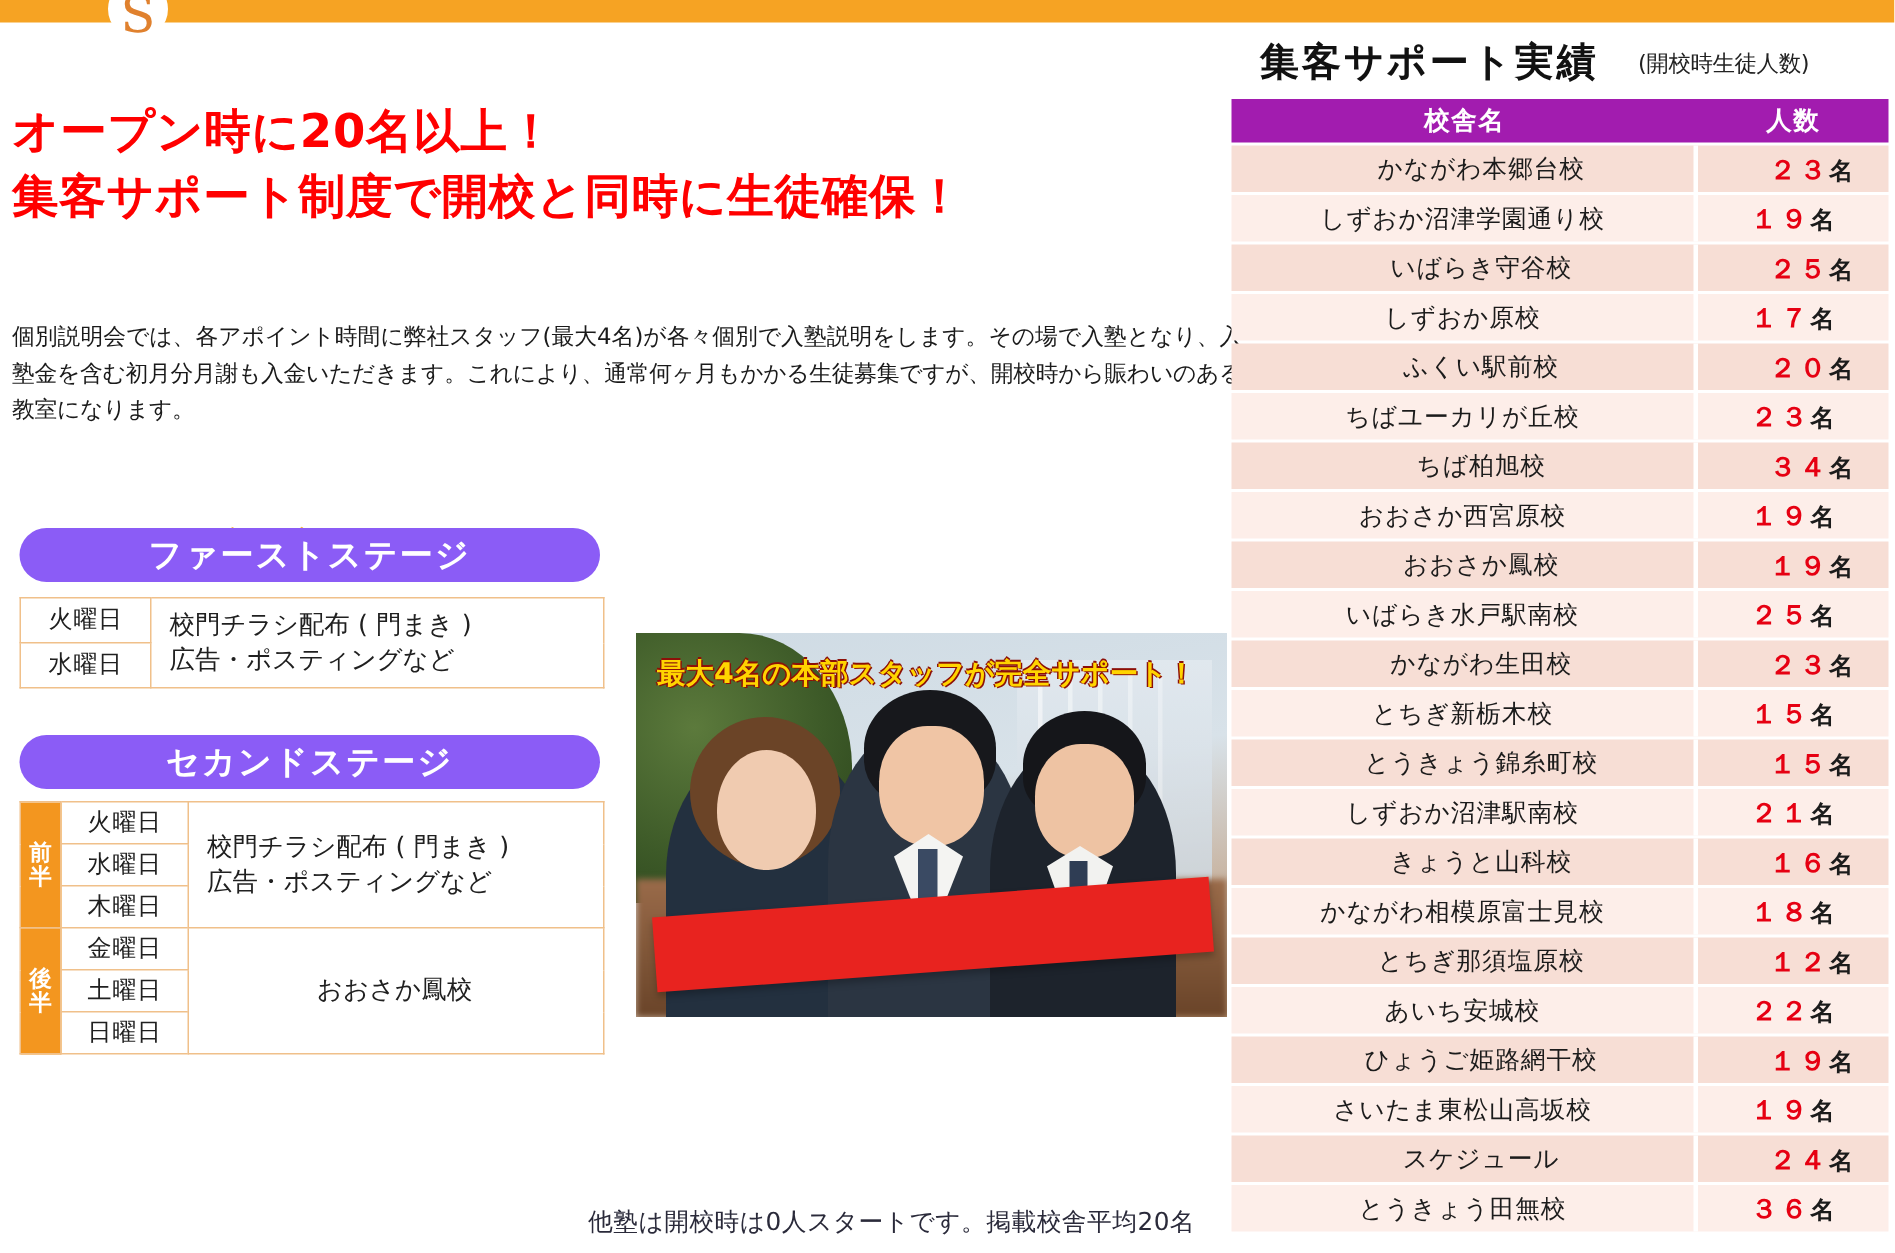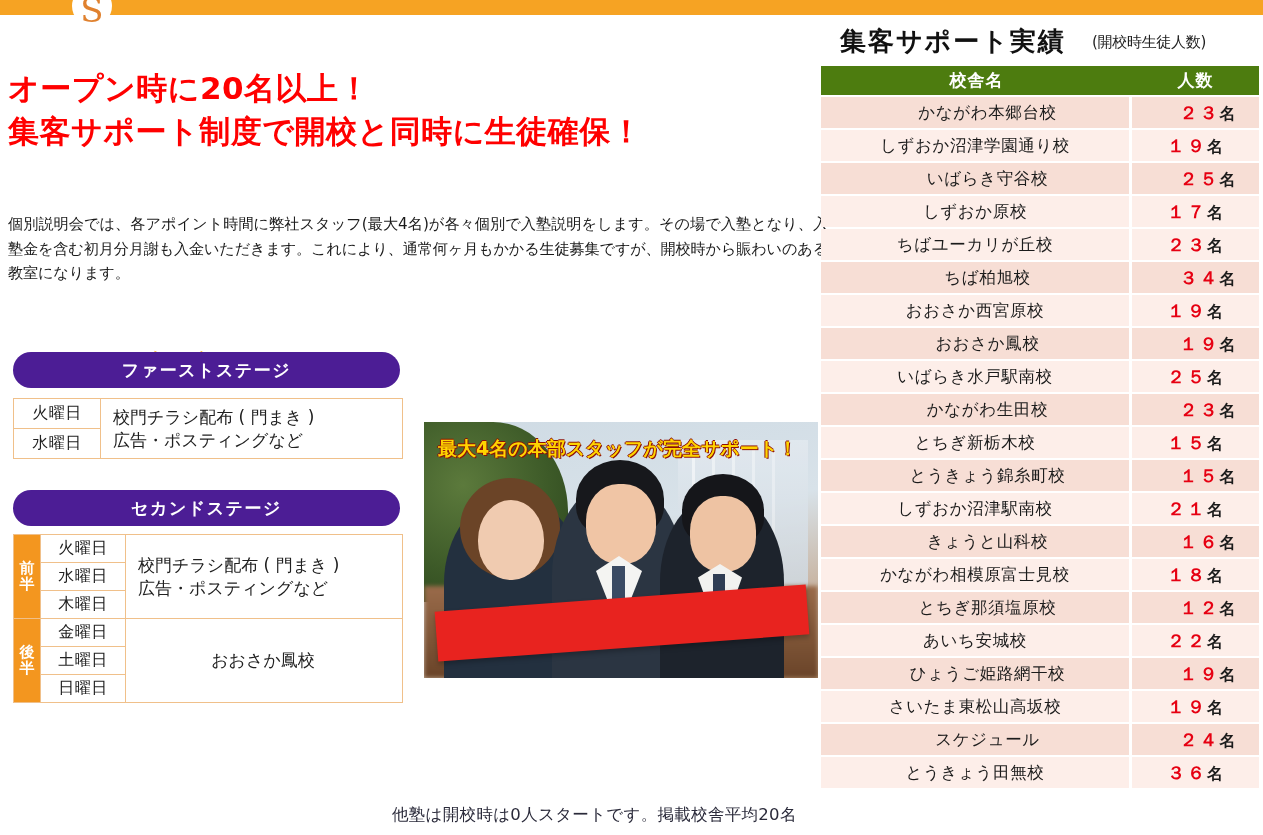--- a/index.html
+++ b/index.html
@@ -27,22 +27,22 @@
 
   
   .body-par{position:absolute;left:8px;top:212px;width:820px;color:#1a1a1a;
       font-size:15.2px;line-height:1.62;letter-spacing:-0.2px;text-align:justify;}
 
   
   .sched-title{position:absolute;left:112px;top:303px;font-size:30px;font-weight:bold;
       color:#f4b63f;letter-spacing:2px;margin-top:40px;}
 
   
-  .pill{position:absolute;left:13px;width:387px;height:36px;background:#4c1d95;
-      border-radius:18px;color:#ffffff;font-weight:bold;font-size:17px;
+  .pill{position:absolute;left:13px;width:387px;height:36px;background:#8b5cf6;
+      border-radius:18px;color:#ffffff;font-weight:bold;font-size:22px;
       display:flex;align-items:center;justify-content:center;letter-spacing:1.5px;}
   .pill.first{top:352px;}
   .pill.second{top:490px;}
 
   
   .tbl1{position:absolute;left:13px;top:398px;width:390px;border:1px solid #f0c08a;
       border-collapse:collapse;background:#ffffff;}
   .tbl1 td{border:1px solid #f0c08a;font-size:16px;color:#202020;padding:4px 2px;}
   .tbl1 td.day{width:82px;text-align:center;background:#ffffff;letter-spacing:.5px;}
   .tbl1 td.act{text-align:left;padding-left:12px;font-size:17px;line-height:1.35;}
@@ -98,21 +98,21 @@
   
   .bottom-note{position:absolute;left:392px;top:804px;font-size:16.5px;color:#2a2a3a;
       letter-spacing:.3px;}
 
   
   .rt-title{position:absolute;left:840px;top:24px;font-size:26px;font-weight:bold;color:#111111;
       letter-spacing:2px;}
   .rt-sub{position:absolute;left:1092px;top:33px;font-size:15px;color:#222222;letter-spacing:-.3px;}
   .rtable{position:absolute;left:821px;top:64px;width:438px;border-collapse:separate;
       border-spacing:0 2px;}
-  .rtable th{background:#4d7c0f;color:#ffffff;font-size:17px;font-weight:bold;height:27px;
+  .rtable th{background:#a21caf;color:#ffffff;font-size:17px;font-weight:bold;height:27px;
       letter-spacing:1px;}
   .rtable th.c-name{width:312px;}
   .rtable th.c-num{width:126px;}
   .rtable td{height:29px;font-size:16.5px;color:#1b1b1b;text-align:center;letter-spacing:.6px;}
   .rtable td.num{color:#1b1b1b;font-weight:bold;font-size:16px;letter-spacing:1px;}
   .rtable td.num .n{color:#e60012;font-size:18px;letter-spacing:2px;}
   .rtable tr.odd td{background:#f7ded5;padding-left:26px;}
   .rtable tr.even td{background:#fdeee9;}
   .rtable td.name{border-right:3px solid #ffffff;}
 </style>
@@ -237,20 +237,24 @@
           <td class="num"><span class="n">１９</span>名</td>
         </tr>
         <tr class="odd">
           <td class="name">いばらき守谷校</td>
           <td class="num"><span class="n">２５</span>名</td>
         </tr>
         <tr class="even">
           <td class="name">しずおか原校</td>
           <td class="num"><span class="n">１７</span>名</td>
         </tr>
+        <tr class="odd">
+          <td class="name">ふくい駅前校</td>
+          <td class="num"><span class="n">２０</span>名</td>
+        </tr>
         <tr class="even">
           <td class="name">ちばユーカリが丘校</td>
           <td class="num"><span class="n">２３</span>名</td>
         </tr>
         <tr class="odd">
           <td class="name">ちば柏旭校</td>
           <td class="num"><span class="n">３４</span>名</td>
         </tr>
         <tr class="even">
           <td class="name">おおさか西宮原校</td>

